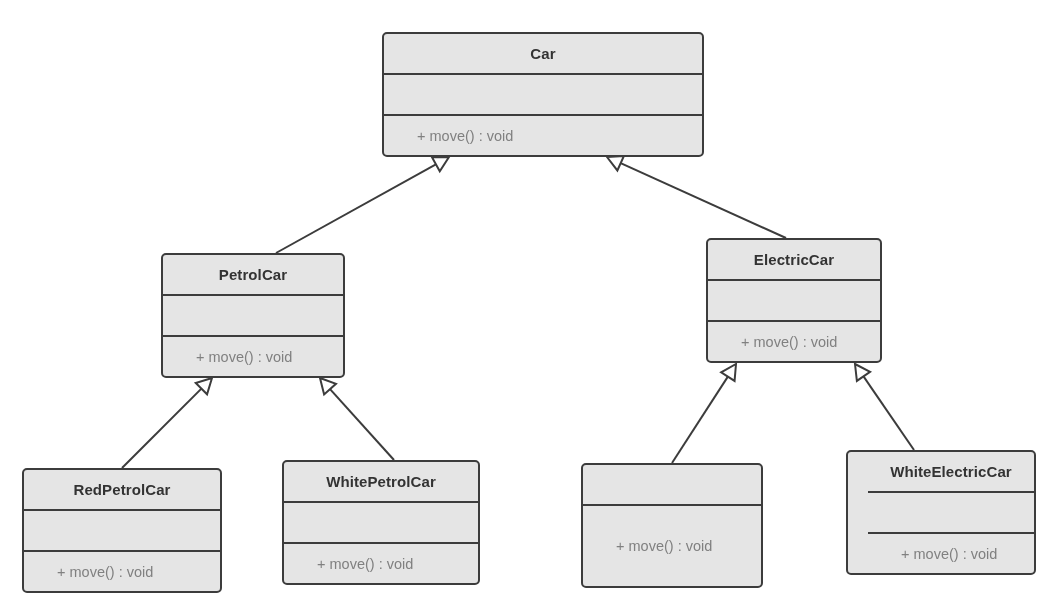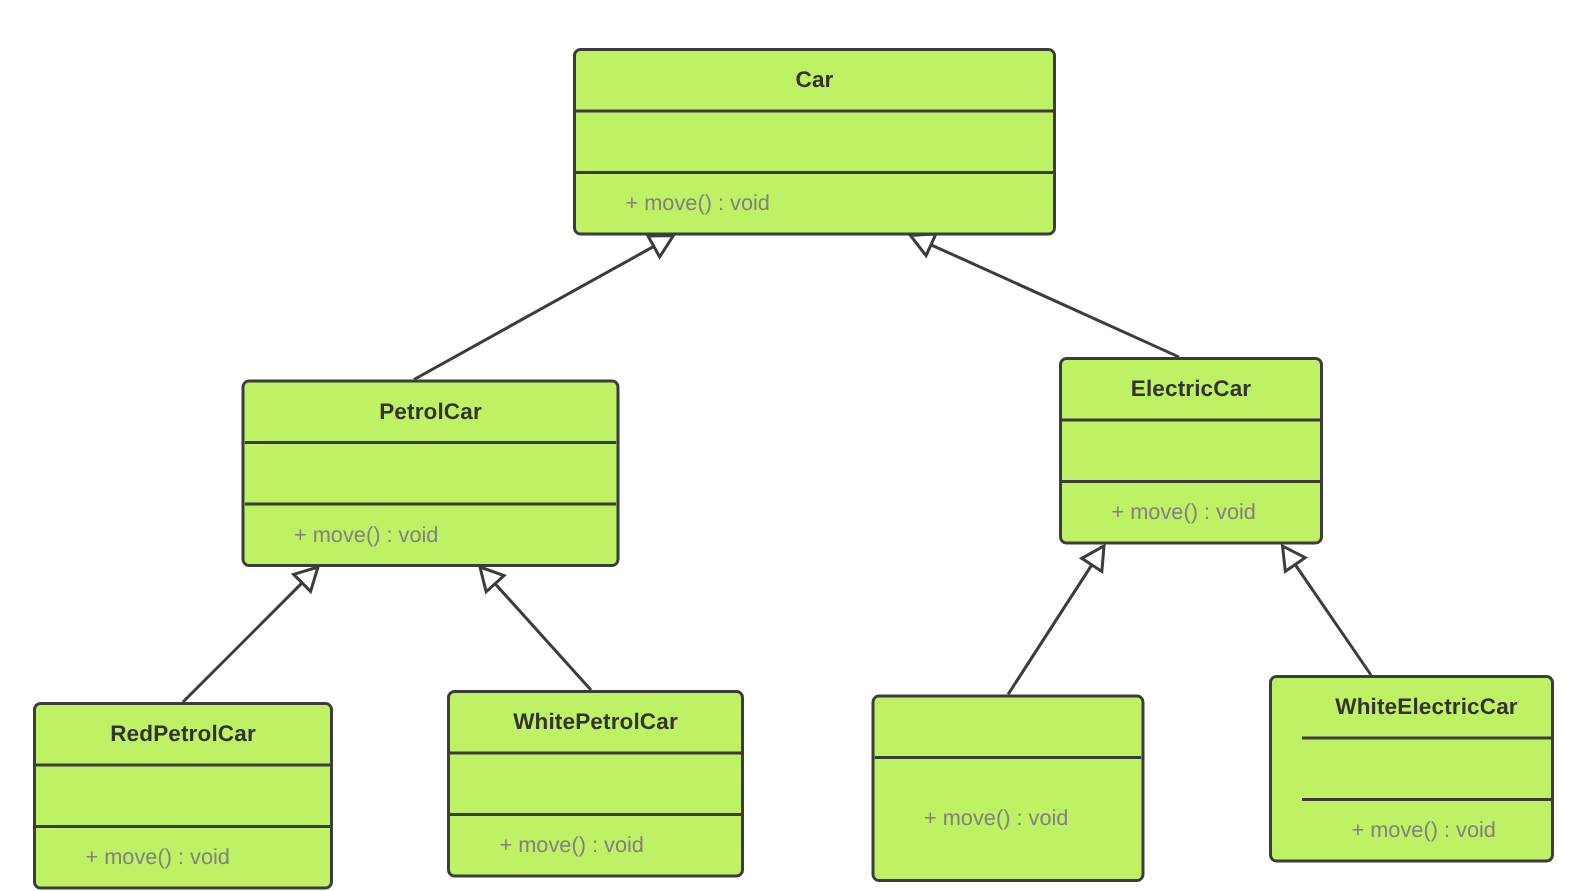--- a/index.html
+++ b/index.html
@@ -21,21 +21,21 @@
     position: absolute;
     left: 0;
     top: 0;
     width: 1051px;
     height: 594px;
     pointer-events: none;
   }
   .uml-class {
     position: absolute;
     box-sizing: border-box;
-    background: #bef264;
+    background: #e5e5e5;
     border: 2px solid #3c3c3c;
     border-radius: 5px;
     display: flex;
     flex-direction: column;
     overflow: hidden;
     z-index: 2;
   }
   .uml-name-row {
     flex: 0 0 auto;
     display: flex;
@@ -102,42 +102,42 @@
     </svg>
 
   <div id="class-layer">
       <div class="uml-class" style="left: 382px; top: 32px; width: 322px; height: 125px; border-color: rgb(60, 60, 60);">
         <div class="uml-name-row" style="height: 41px; border-bottom-color: rgb(60, 60, 60); color: rgb(51, 51, 51);">Car</div>
         <div class="uml-attr-row" style="height: 41px; border-bottom-color: rgb(60, 60, 60);"></div>
         <div class="uml-op-row">
           <span class="uml-op-item" style="color: rgb(128, 128, 128);">+ move() : void</span>
         </div>
       </div>
-      <div class="uml-class" style="left: 161px; top: 253px; width: 252px; height: 125px; border-color: rgb(60, 60, 60);">
+      <div class="uml-class" style="left: 161px; top: 253px; width: 184px; height: 125px; border-color: rgb(60, 60, 60);">
         <div class="uml-name-row" style="height: 41px; border-bottom-color: rgb(60, 60, 60); color: rgb(51, 51, 51);">PetrolCar</div>
         <div class="uml-attr-row" style="height: 41px; border-bottom-color: rgb(60, 60, 60);"></div>
         <div class="uml-op-row">
           <span class="uml-op-item" style="color: rgb(128, 128, 128);">+ move() : void</span>
         </div>
       </div>
       <div class="uml-class" style="left: 706px; top: 238px; width: 176px; height: 125px; border-color: rgb(60, 60, 60);">
         <div class="uml-name-row" style="height: 41px; border-bottom-color: rgb(60, 60, 60); color: rgb(51, 51, 51);">ElectricCar</div>
         <div class="uml-attr-row" style="height: 41px; border-bottom-color: rgb(60, 60, 60);"></div>
         <div class="uml-op-row">
           <span class="uml-op-item" style="color: rgb(128, 128, 128);">+ move() : void</span>
         </div>
       </div>
       <div class="uml-class" style="left: 22px; top: 468px; width: 200px; height: 125px; border-color: rgb(60, 60, 60);">
         <div class="uml-name-row" style="height: 41px; border-bottom-color: rgb(60, 60, 60); color: rgb(51, 51, 51);">RedPetrolCar</div>
         <div class="uml-attr-row" style="height: 41px; border-bottom-color: rgb(60, 60, 60);"></div>
         <div class="uml-op-row">
           <span class="uml-op-item" style="color: rgb(128, 128, 128);">+ move() : void</span>
         </div>
       </div>
-      <div class="uml-class" style="left: 298px; top: 460px; width: 198px; height: 125px; border-color: rgb(60, 60, 60);">
+      <div class="uml-class" style="left: 282px; top: 460px; width: 198px; height: 125px; border-color: rgb(60, 60, 60);">
         <div class="uml-name-row" style="height: 41px; border-bottom-color: rgb(60, 60, 60); color: rgb(51, 51, 51);">WhitePetrolCar</div>
         <div class="uml-attr-row" style="height: 41px; border-bottom-color: rgb(60, 60, 60);"></div>
         <div class="uml-op-row">
           <span class="uml-op-item" style="color: rgb(128, 128, 128);">+ move() : void</span>
         </div>
       </div>
       <div class="uml-class" style="left: 581px; top: 463px; width: 182px; height: 125px; border-color: rgb(60, 60, 60);">
         <div class="uml-attr-row" style="height: 41px; border-bottom-color: rgb(60, 60, 60);"></div>
         <div class="uml-op-row">
           <span class="uml-op-item" style="color: rgb(128, 128, 128);">+ move() : void</span>

